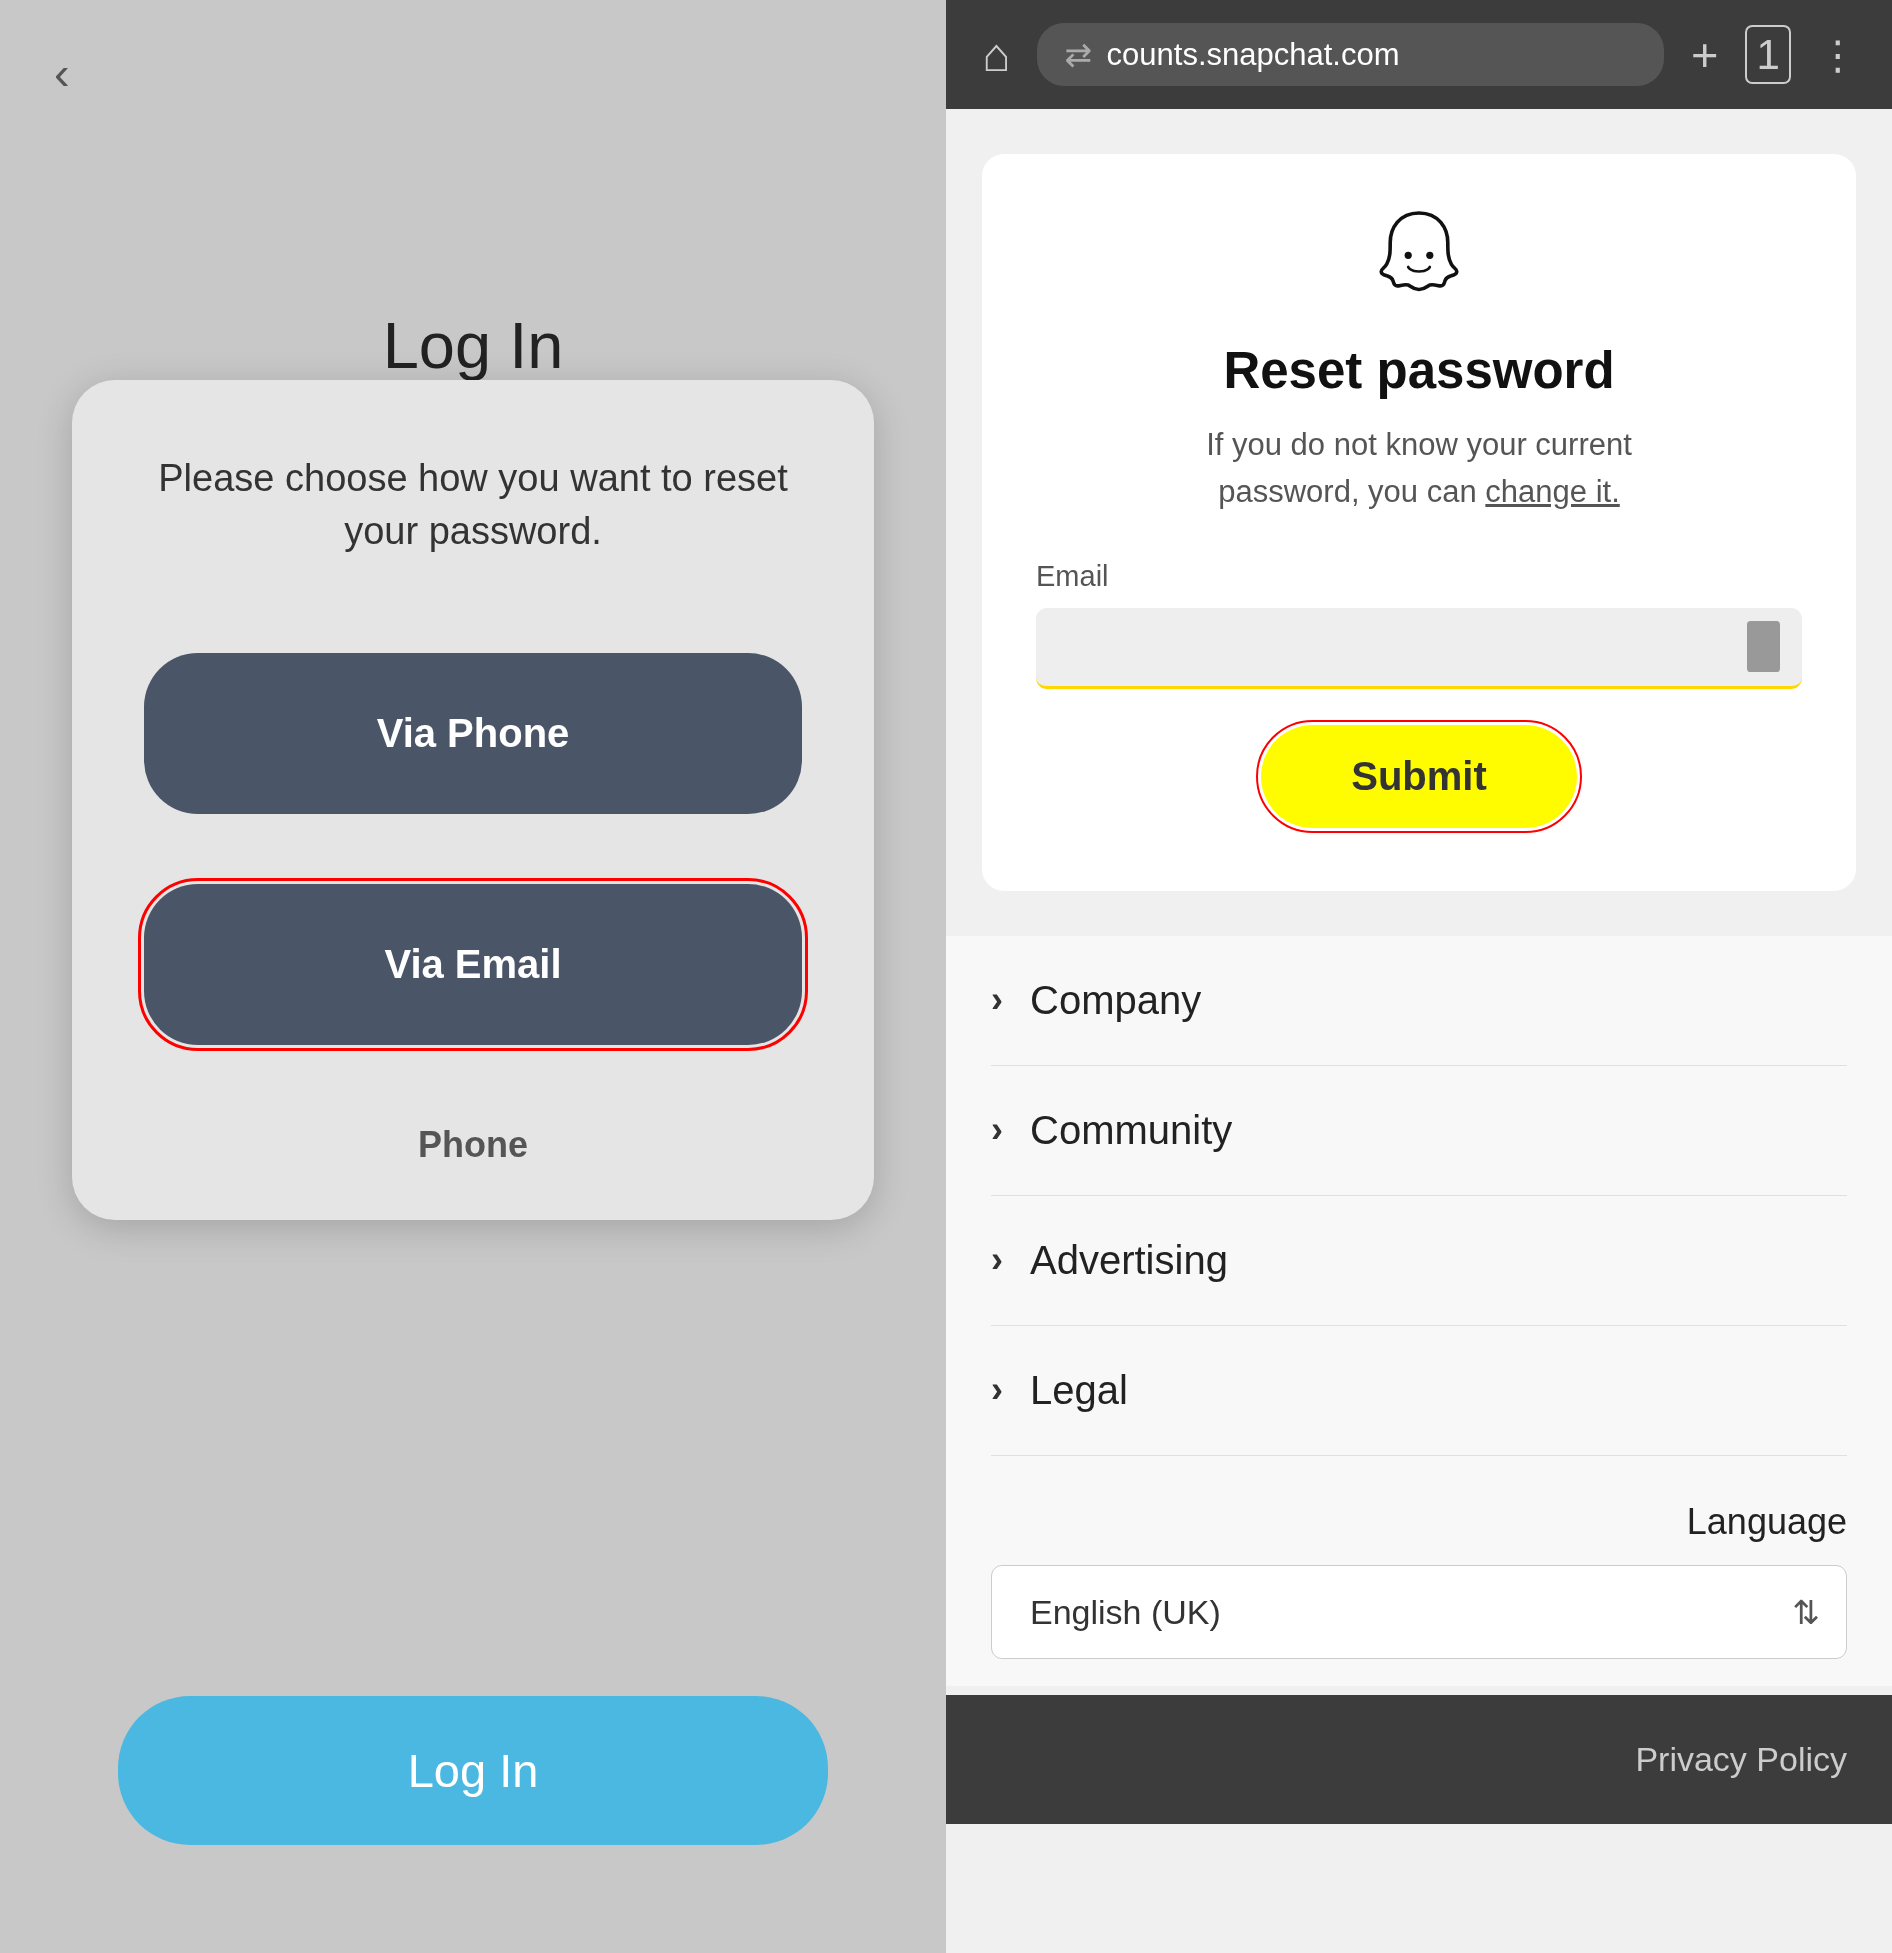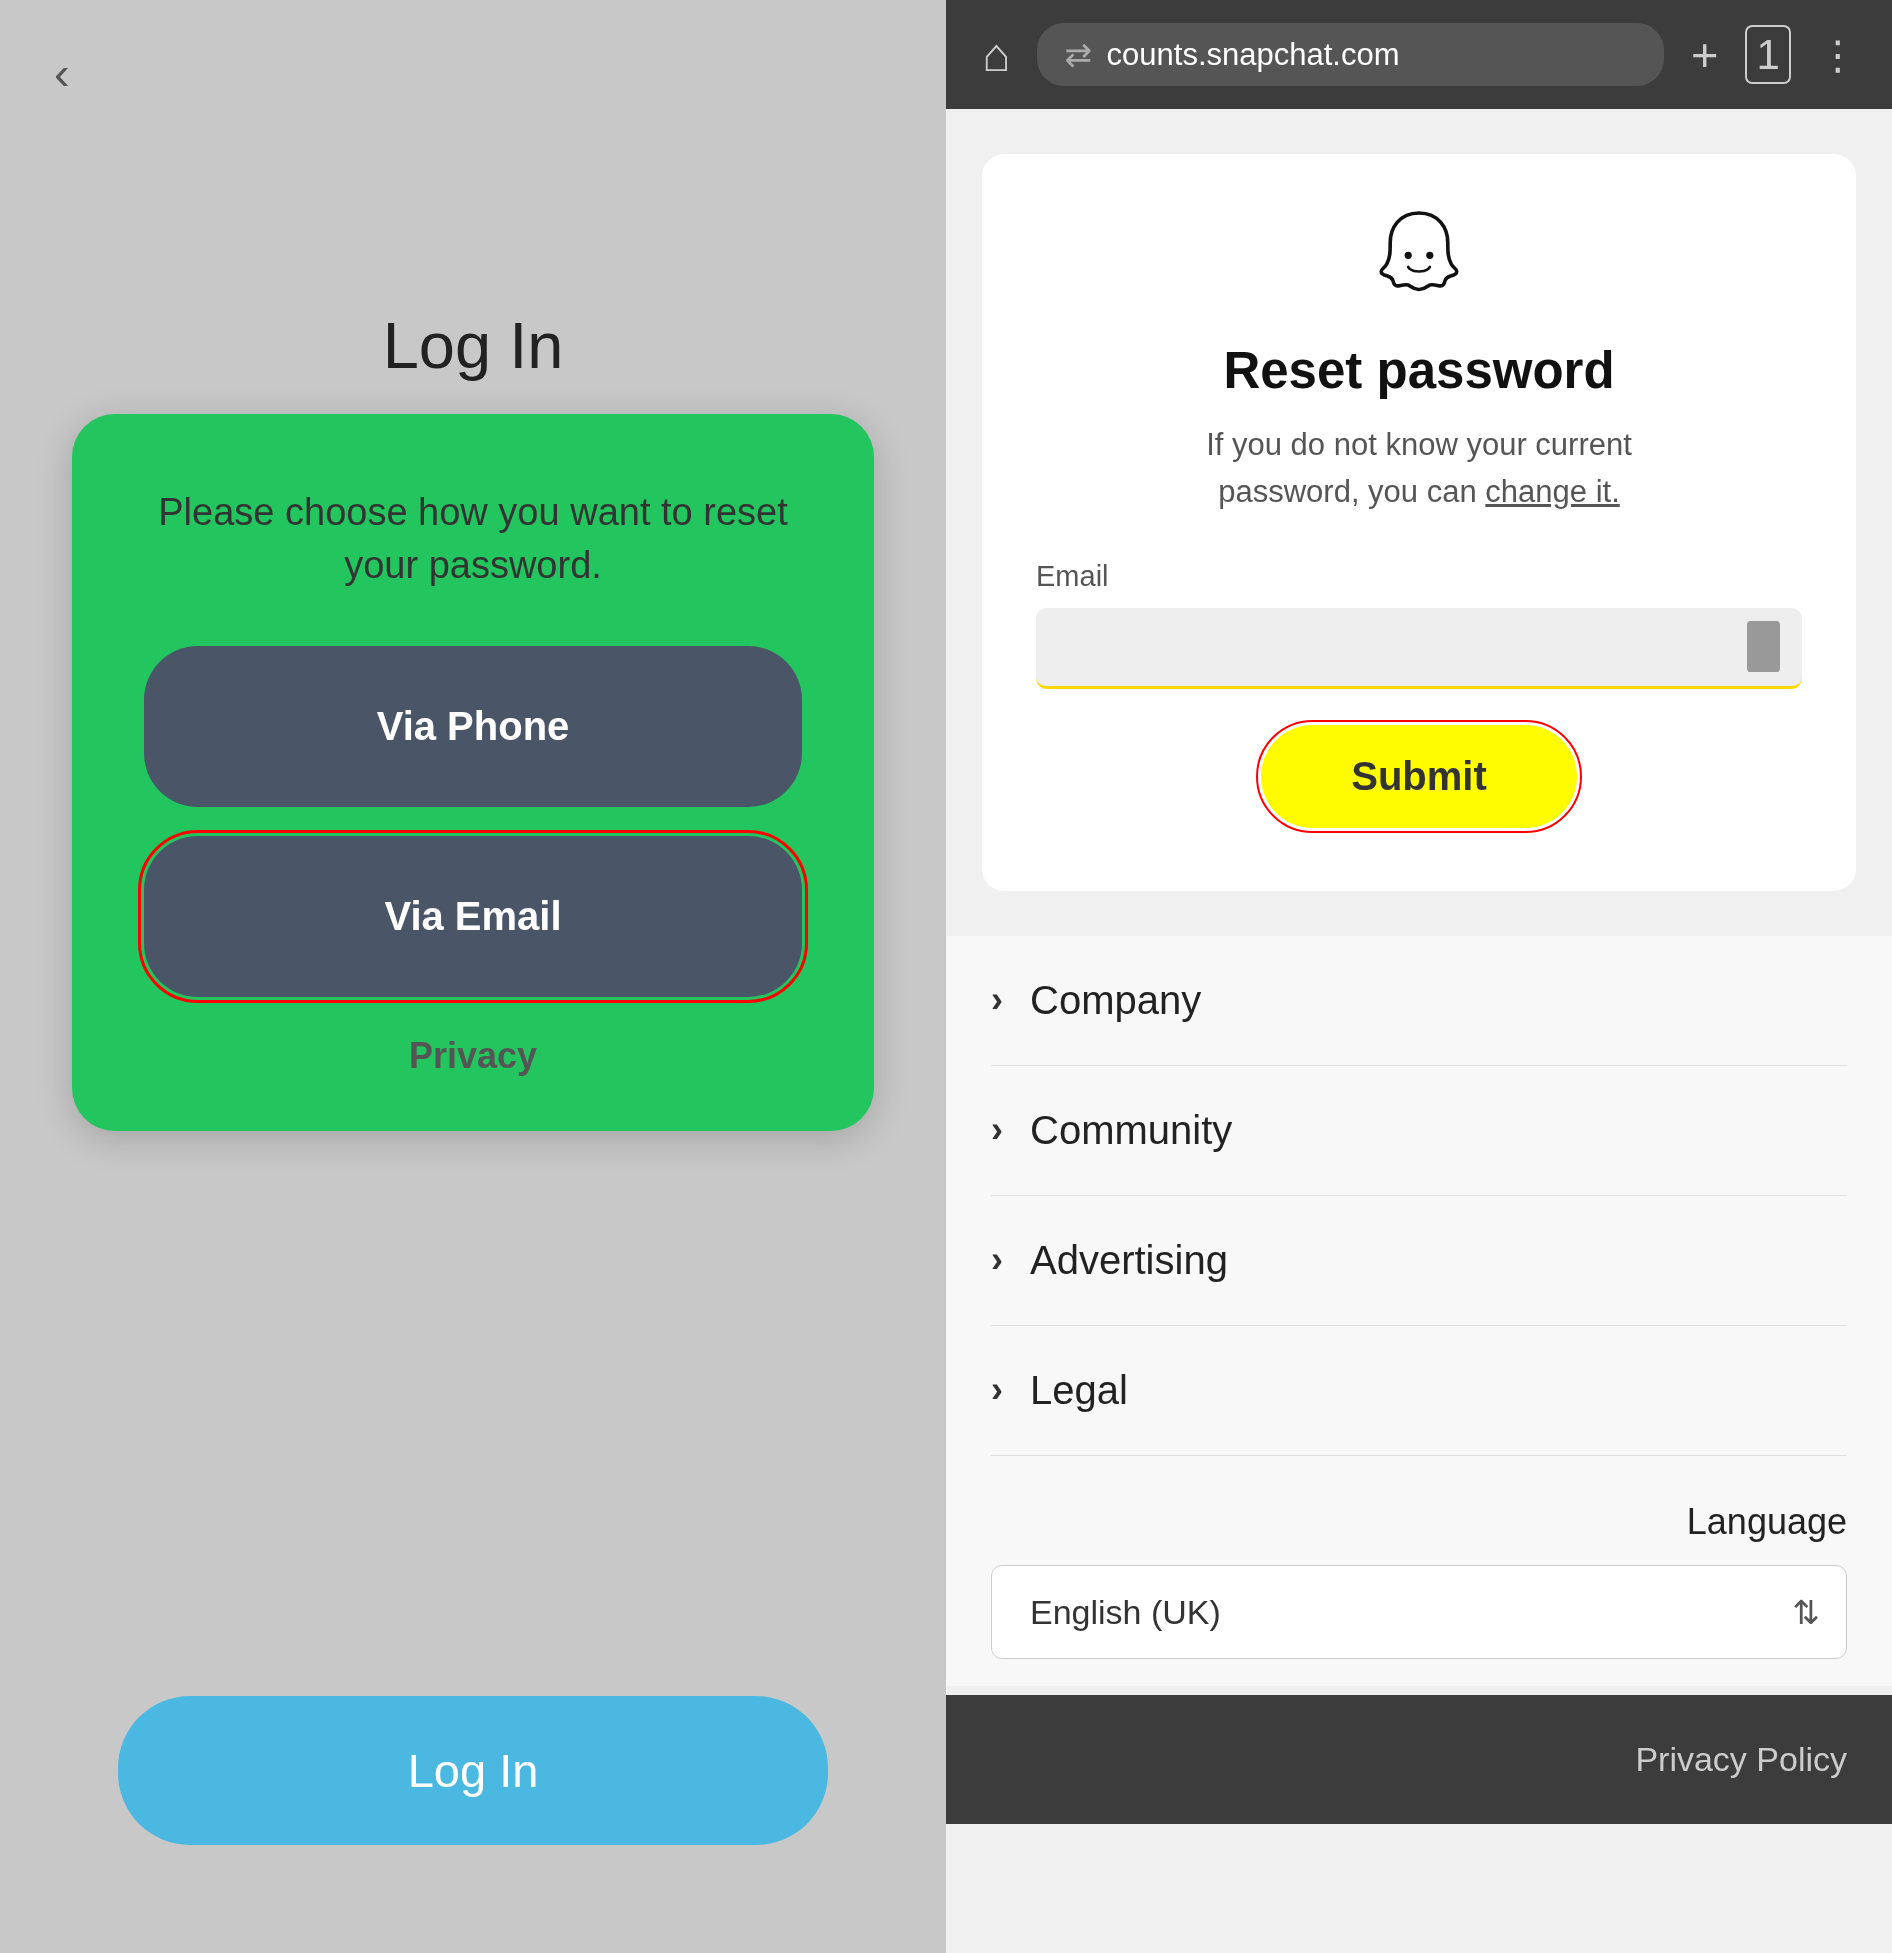--- a/index.html
+++ b/index.html
@@ -45,30 +45,31 @@
       color: #3b9fd4;
       font-weight: 600;
       letter-spacing: 1.8px;
       align-self: flex-start;
       margin-left: 118px;
     }
 
     
     .modal-overlay {
       position: absolute;
-      top: 414px;
+      top: 380px;
       left: 72px;
       right: 72px;
-      background: #22c55e;
+      background: #e5e5e5;
       border-radius: 43px;
       padding: 72px 72px 54px;
       display: flex;
       flex-direction: column;
       align-items: center;
       box-shadow: 0 7.2px 36px rgba(0,0,0,0.18);
+      gap: 41px;
     }
 
     .modal-text {
       font-size: 38px;
       color: #333;
       text-align: center;
       line-height: 1.4;
       margin-bottom: 54px;
     }
 
@@ -363,21 +364,21 @@
 
   <div class="username-label">USERNAME OR EMAIL</div>
 
   <div class="modal-overlay">
     <p class="modal-text">Please choose how you want to reset your password.</p>
 
     <button class="modal-btn">Via Phone</button>
 
     <button class="modal-btn highlighted">Via Email</button>
 
-    <span class="modal-cancel">Privacy</span>
+    <span class="modal-cancel">Phone</span>
   </div>
 
   <button class="login-bottom-btn">Log In</button>
 </div>
 
 <div class="right-panel">
 
   <div class="browser-chrome">
     <span class="browser-home-icon">⌂</span>
     <div class="browser-address-bar">

